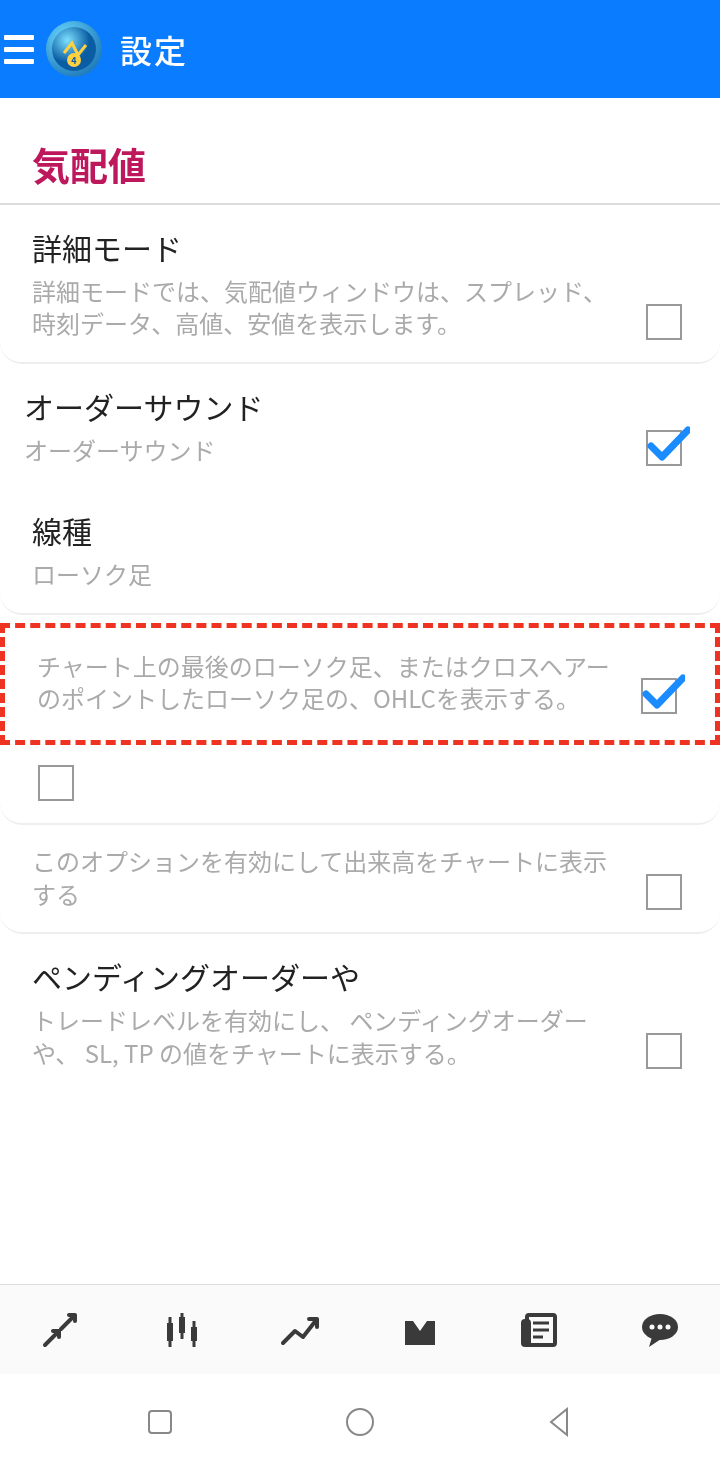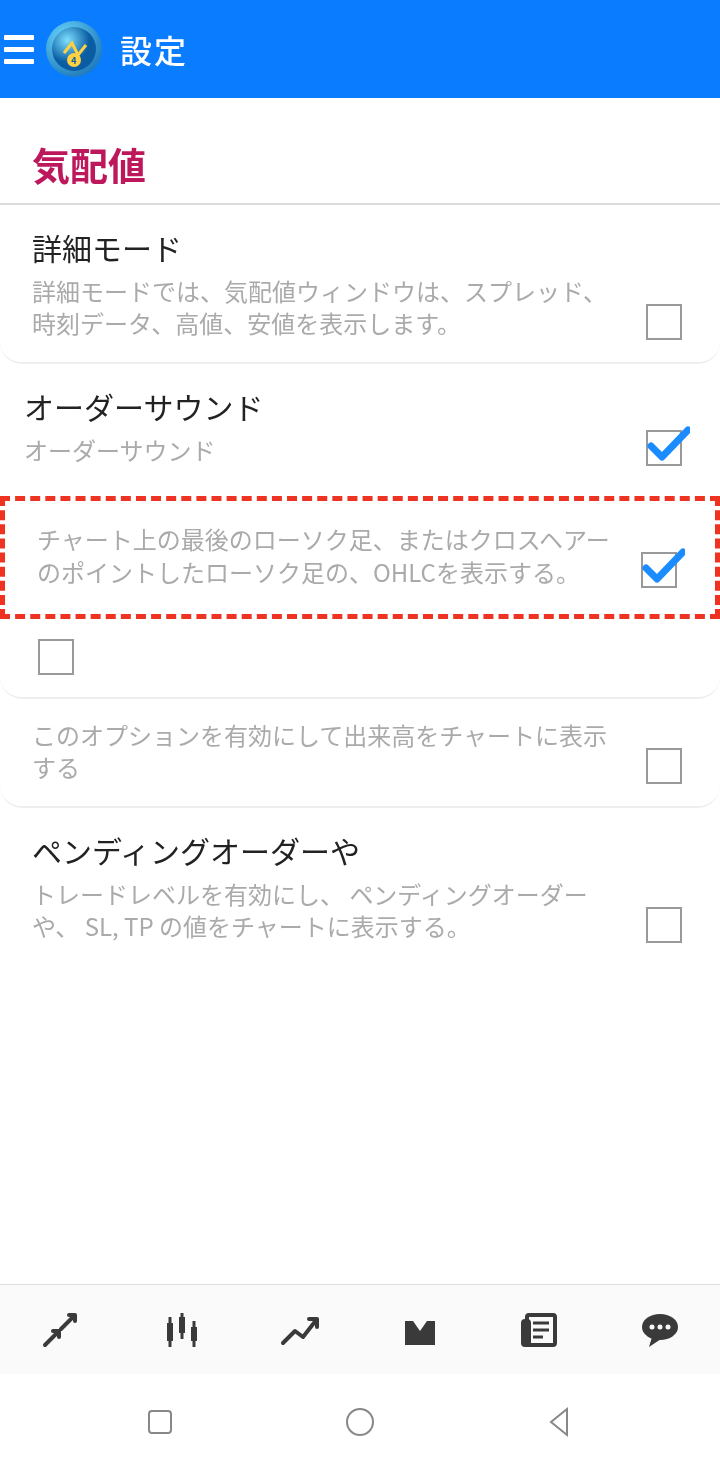--- a/index.html
+++ b/index.html
@@ -202,20 +202,26 @@
     <div class="check-wrap">
         <div class="checkbox checked">
       <svg viewBox="0 0 44 44">
             <path d="M5 22 L16 33 L42 6" stroke="#1a8cff" stroke-width="7" fill="none" stroke-linecap="round" stroke-linejoin="round"></path>
           </svg>
     </div>
       </div>
   </div>
 
 
+  <div class="row">
+    <div class="row-text">
+      <div class="row-title">線種</div>
+      <div class="row-desc">ローソク足</div>
+    </div>
+  </div>
 
   <div class="highlight-box">
     <div class="row">
       <div class="row-text">
         <div class="row-desc">チャート上の最後のローソク足、またはクロスヘアーのポイントしたローソク足の、OHLCを表示する。</div>
       </div>
       <div class="check-wrap">
           <div class="checkbox checked">
         <svg viewBox="0 0 44 44">
               <path d="M5 22 L16 33 L42 6" stroke="#1a8cff" stroke-width="7" fill="none" stroke-linecap="round" stroke-linejoin="round"></path>

